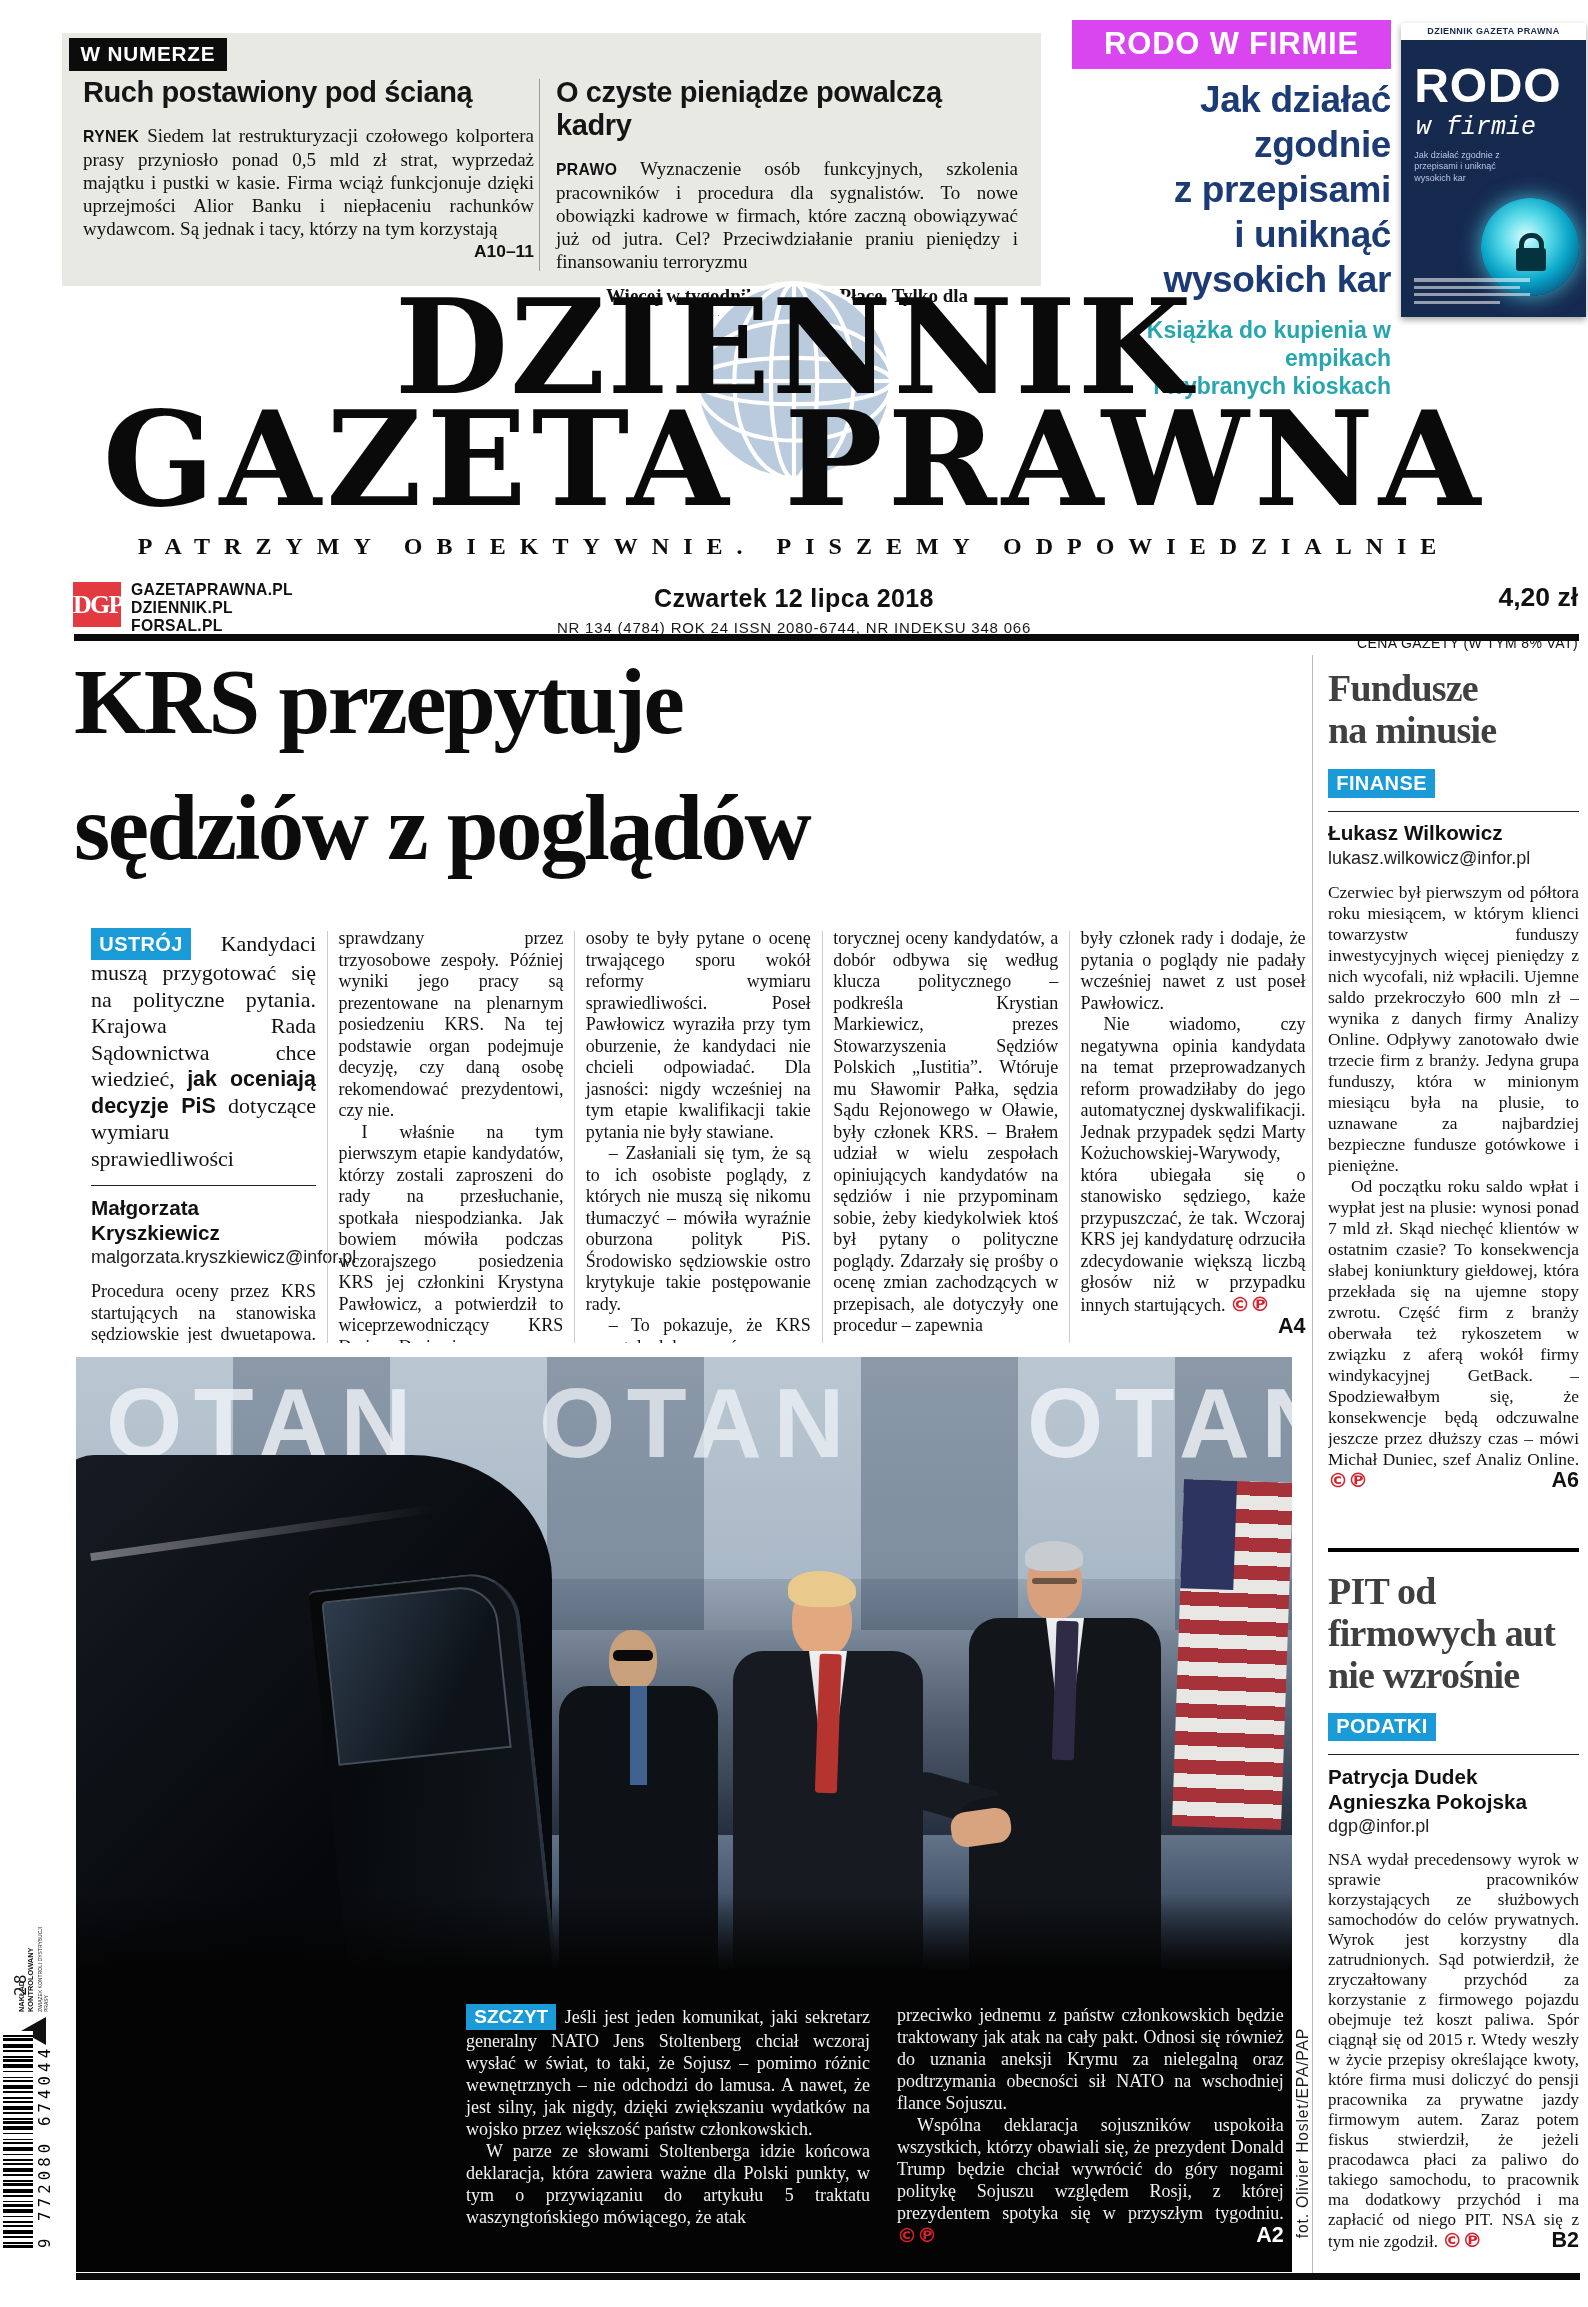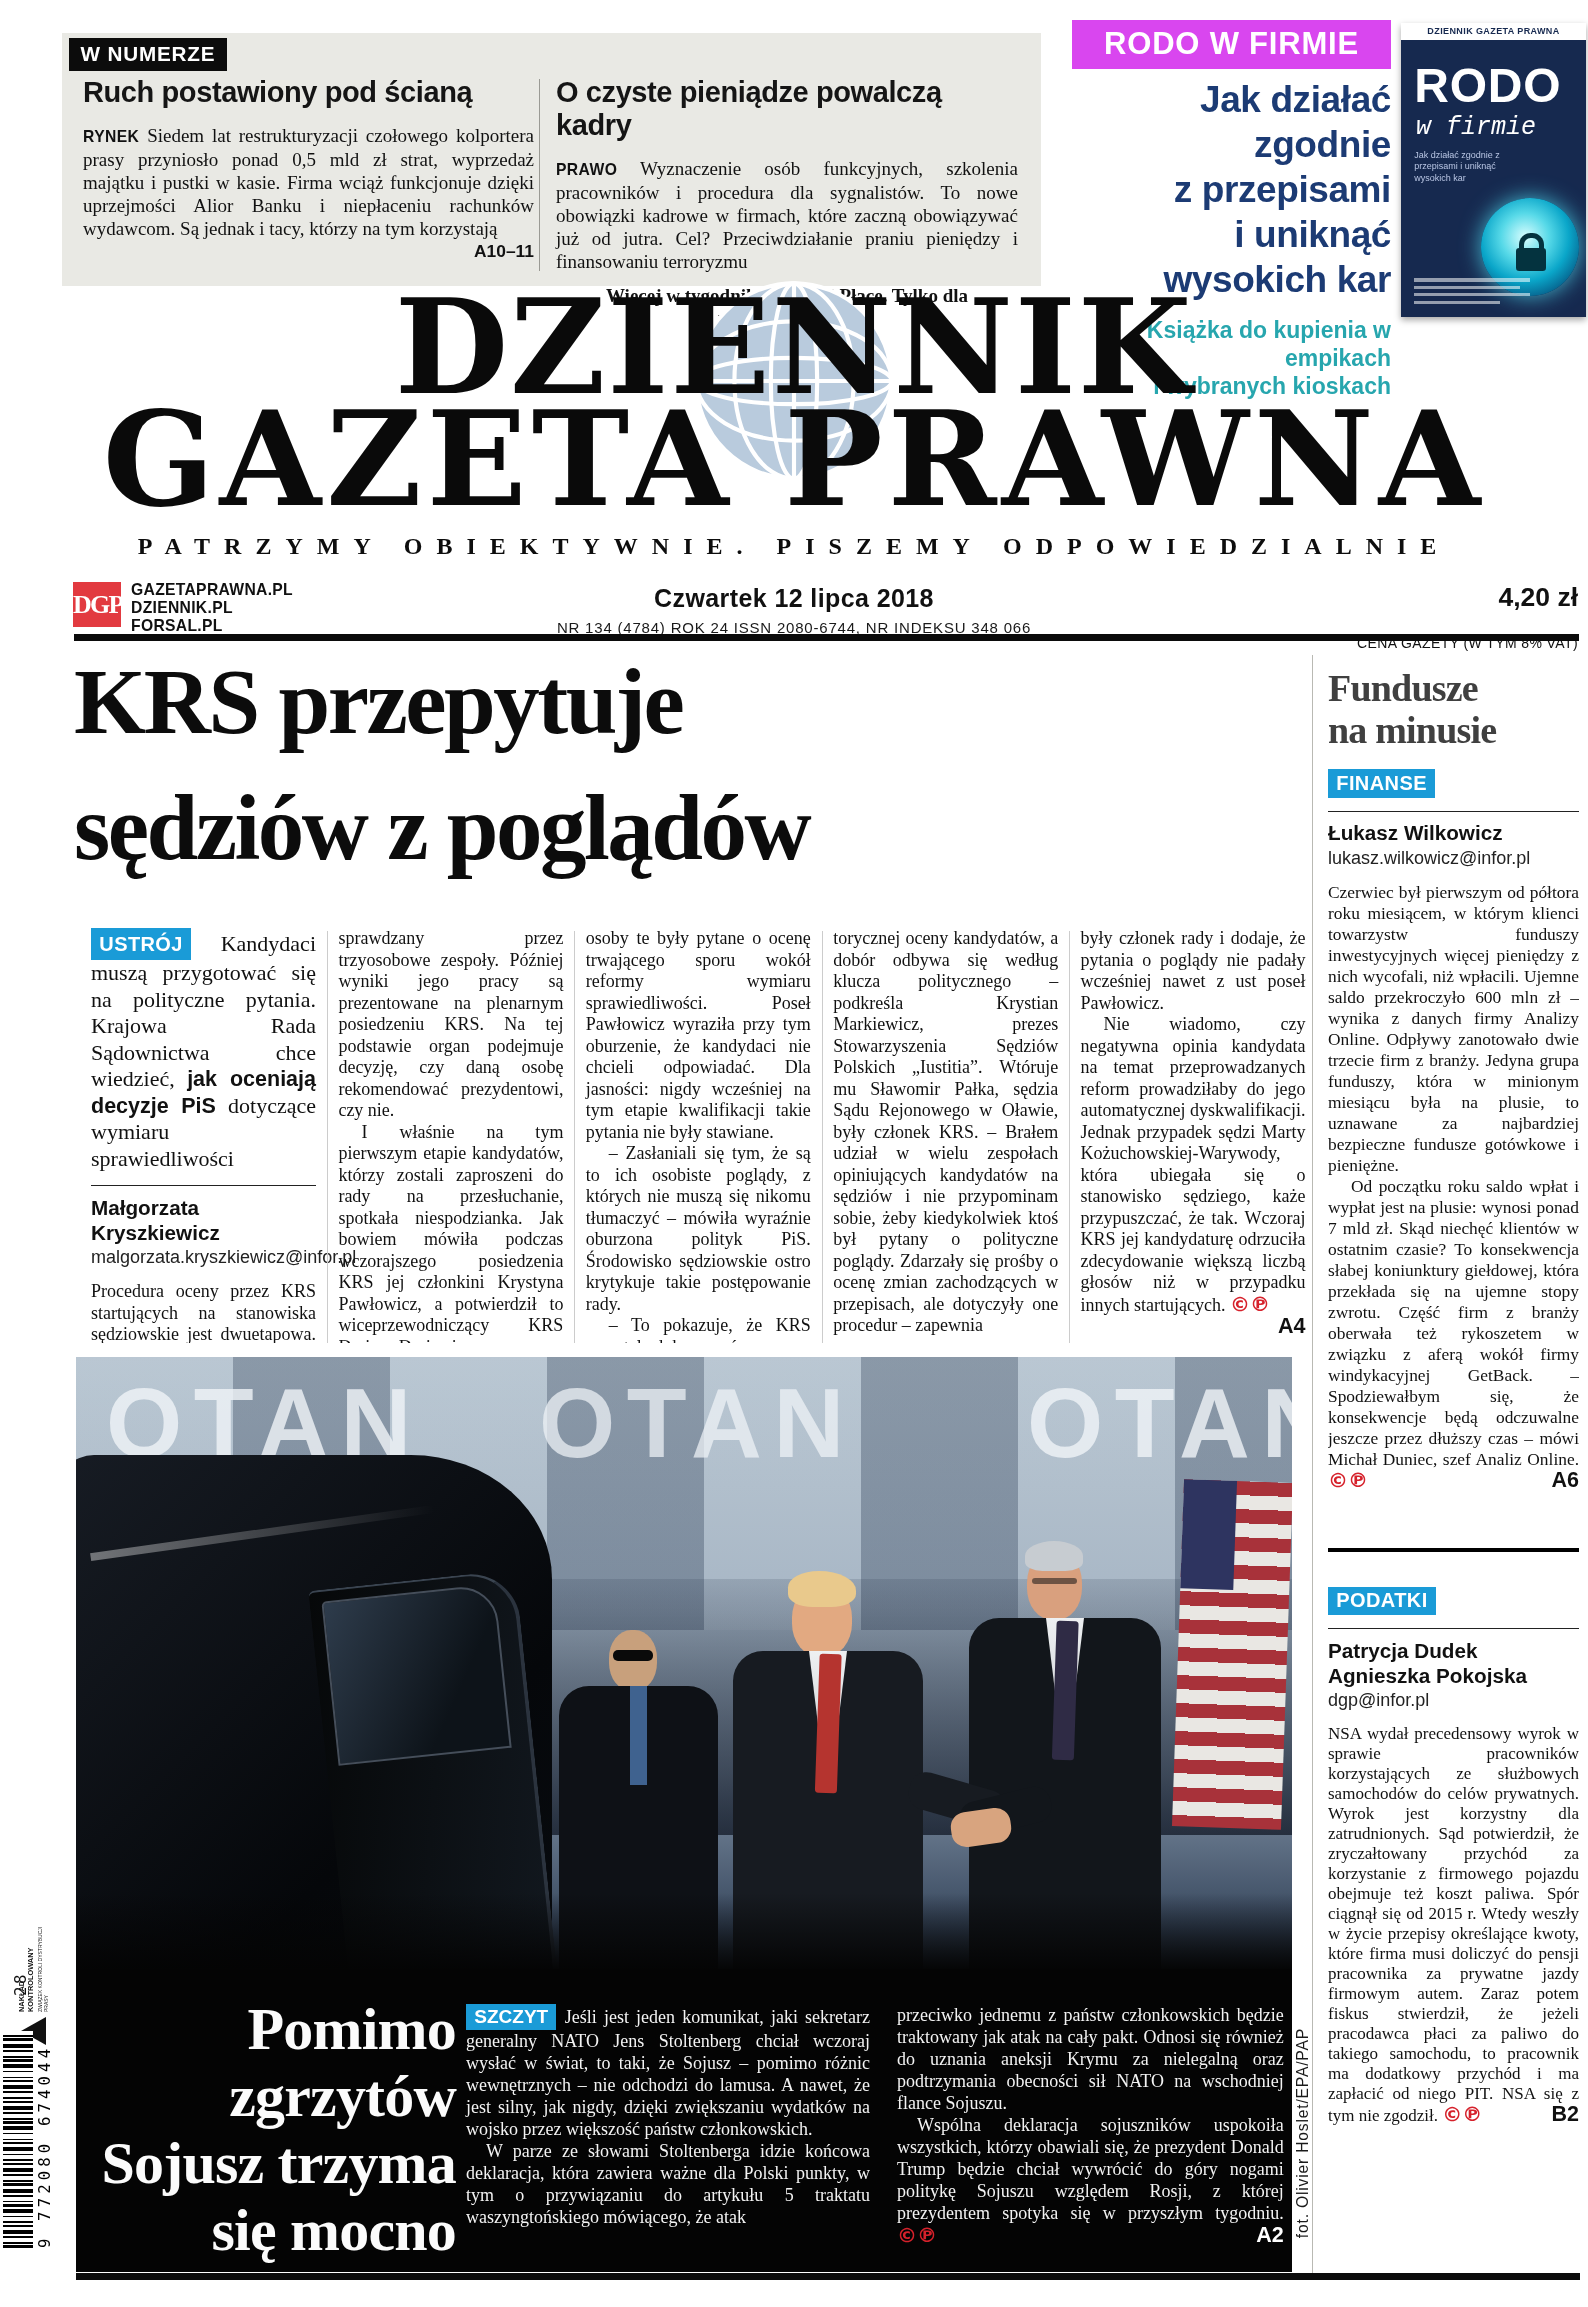--- a/index.html
+++ b/index.html
@@ -284,20 +284,23 @@
     <div class="email">lukasz.wilkowicz@infor.pl</div>
     <div style="height:672px; overflow:hidden;">
       <p class="sb-body just">Czerwiec był pierwszym od półtora roku miesiącem, w którym klienci towarzystw funduszy inwestycyjnych więcej pieniędzy z nich wycofali, niż wpłacili. Ujemne saldo przekroczyło 600 mln zł – wynika z danych firmy Analizy Online. Odpływy zanotowało dwie trzecie firm z branży. Jedyna grupa funduszy, która w minionym miesiącu była na plusie, to uznawane za najbardziej bezpieczne fundusze gotówkowe i pieniężne.</p>
       <p class="sb-body just ind"><span>Od początku roku saldo wpłat i wypłat jest na plusie: wynosi ponad 7 mld zł. Skąd niechęć klientów w ostatnim czasie? To konsekwencja słabej koniunktury giełdowej, która przekłada się na ujemne stopy zwrotu. Część firm z branży oberwała też rykoszetem w związku z aferą wokół firmy windykacyjnej GetBack. – Spodziewałbym się, że konsekwencje będą odczuwalne jeszcze przez dłuższy czas – mówi Michał Duniec, szef Analiz Online. </span><span class="cr">©℗</span> <b class="pgref">A6</b></p>
     </div>
   </div>
 
   <div class="abs sb-div"></div>
 
   <div class="abs sidebar2">
+    <div class="sb-h pre">PIT od
+firmowych aut
+nie wzrośnie</div>
     <div style="margin-top:16.5px;"><span class="badge">PODATKI</span></div>
     <div class="byline-rule"></div>
     <div class="author pre">Patrycja Dudek
 Agnieszka Pokojska</div>
     <div class="email">dgp@infor.pl</div>
     <div style="height:463px; overflow:hidden;">
       <p class="pit-body just"><span>NSA wydał precedensowy wyrok w sprawie pracowników korzystających ze służbowych samochodów do celów prywatnych. Wyrok jest korzystny dla zatrudnionych. Sąd potwierdził, że zryczałtowany przychód za korzystanie z firmowego pojazdu obejmuje też koszt paliwa. Spór ciągnął się od 2015 r. Wtedy weszły w życie przepisy określające kwoty, które firma musi doliczyć do pensji pracownika za prywatne jazdy firmowym autem. Zaraz potem fiskus stwierdził, że jeżeli pracodawca płaci za paliwo do takiego samochodu, to pracownik ma dodatkowy przychód i ma zapłacić od niego PIT. NSA się z tym nie zgodził. </span><span class="cr">©℗</span> <b class="pgref">B2</b></p>
     </div>
   </div>
 
@@ -344,24 +347,20 @@
       <div class="tie" style="background:#2f2b45;"></div>
     </div>
 
     <div style="position:absolute; left:832px; top:424px; width:98px; height:38px; background:#171b21; transform:rotate(16deg); border-radius:16.5px;"></div>
     <div style="position:absolute; left:883px; top:437px; width:93px; height:36px; background:#12161b; transform:rotate(-14deg); border-radius:16.5px;"></div>
     <div style="position:absolute; left:875px; top:453px; width:60px; height:35px; background:#d8a47f; border-radius:15px; transform:rotate(-8deg);"></div>
 
     <div class="ph-fade"></div>
     <div class="ph-overlay"></div>
 
-    <div class="ph-headline pre">Pomimo
-zgrzytów
-Sojusz trzyma
-się mocno</div>
 
     <div class="ph-col" style="left:390px; width:404px;">
       <p class="just"><span class="szczyt">SZCZYT</span><span>Jeśli jest jeden komunikat, jaki sekretarz generalny NATO Jens Stoltenberg chciał wczoraj wysłać w świat, to taki, że Sojusz – pomimo różnic wewnętrznych – nie odchodzi do lamusa. A nawet, że jest silny, jak nigdy, dzięki zwiększaniu wydatków na wojsko przez większość państw członkowskich.</span></p>
       <p class="just ind">W parze ze słowami Stoltenberga idzie końcowa deklaracja, która zawiera ważne dla Polski punkty, w tym o przywiązaniu do artykułu 5 traktatu waszyngtońskiego mówiącego, że atak</p>
     </div>
     <div class="ph-col" style="left:821px; width:395px; padding-right:8.3px;">
       <p class="just">przeciwko jednemu z państw członkowskich będzie traktowany jak atak na cały pakt. Odnosi się również do uznania aneksji Krymu za nielegalną oraz podtrzymania obecności sił NATO na wschodniej flance Sojuszu.</p>
       <p class="just ind"><span>Wspólna deklaracja sojuszników uspokoiła wszystkich, którzy obawiali się, że prezydent Donald Trump będzie chciał wywrócić do góry nogami politykę Sojuszu względem Rosji, z której prezydentem spotyka się w przyszłym tygodniu. </span><span class="cr">©℗</span> <b class="pgref">A2</b></p>
     </div>
   </div>

